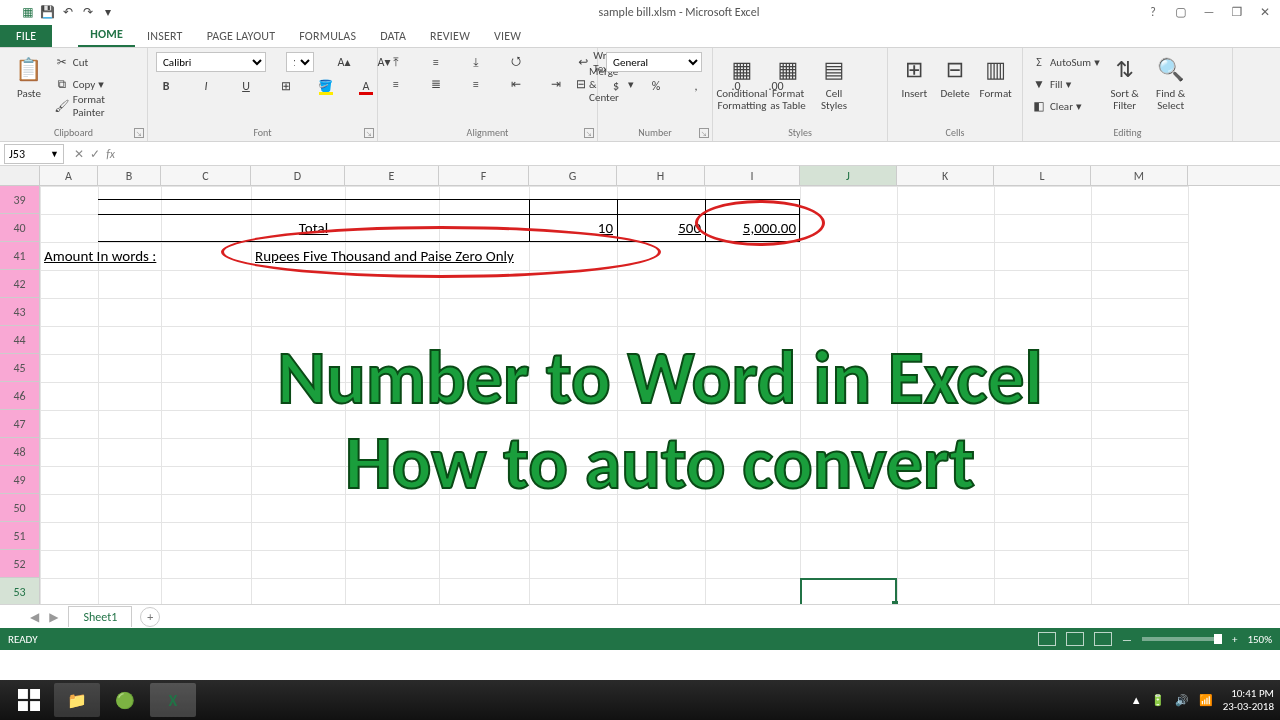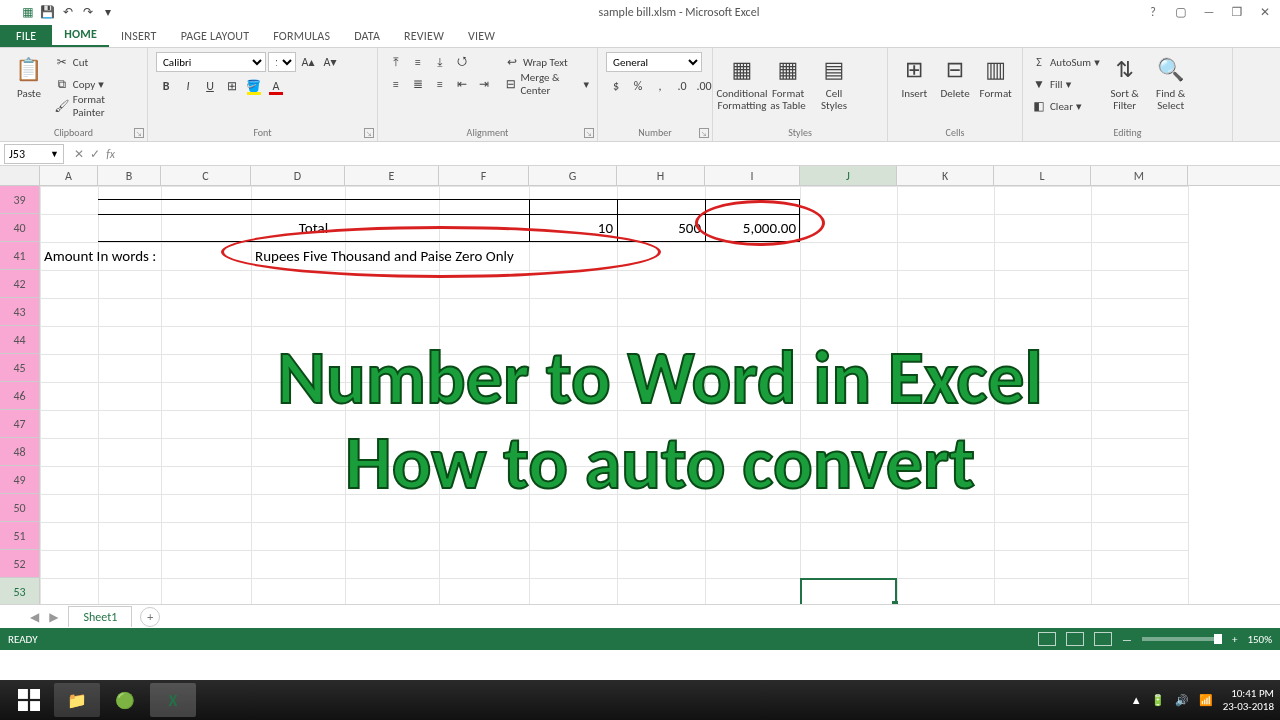--- a/index.html
+++ b/index.html
@@ -10,55 +10,55 @@
 .qat { display:flex; gap:4px; align-items:center; position:absolute; left:20px;}
 .qat .ic { width:16px; height:16px; display:flex; align-items:center; justify-content:center; color:#444; font-size:12px;}
 .title { position:absolute; left:50%; transform:translateX(-50%); font-size:12px; color:#555;margin-left:39px;}
 .winctrl { position:absolute; right:6px; display:flex; gap:10px; align-items:center; font-size:12px; color:#666;}
 .winctrl span{ width:18px; text-align:center;}
 
 
 .tabs { height:24px; background:#fff; display:flex; align-items:flex-end; padding-left:0; border-bottom:1px solid #d4d4d4;}
 .tab { padding:4px 12px; font-size:12px; color:#555; text-transform:uppercase; letter-spacing:.2px; cursor:pointer;}
 .tab.file { background:#217346; color:#fff; padding:4px 16px;}
-.tab.active { color:#217346; border-bottom:2px solid #217346; font-weight:600;}
+.tab.active { color:#217346; border-bottom:2px solid #217346; font-weight:600;margin-left:26px;}
 
 
 .ribbon { height:94px; background:#f1f1f1; border-bottom:1px solid #d4d4d4; display:flex;}
 .group { border-right:1px solid #d9d9d9; padding:4px 8px 2px; display:flex; flex-direction:column; position:relative;}
 .group-label { font-size:10px; color:#777; text-align:center; padding:2px 0 0; position:absolute; bottom:2px; left:0; right:0;}
 .group-body { flex:1; display:flex; align-items:flex-start; gap:4px;}
 .btn-lg { width:42px; display:flex; flex-direction:column; align-items:center; gap:2px; font-size:11px; color:#444; text-align:center; line-height:1.1; padding-top:2px;}
 .btn-lg .ico { width:32px; height:32px; display:flex; align-items:center; justify-content:center; font-size:22px;}
 .stack { display:flex; flex-direction:column; gap:2px; font-size:11px; color:#444;}
 .stack .row { display:flex; align-items:center; gap:3px; height:20px;}
 .ic-sm{ width:16px; height:16px; display:flex; align-items:center; justify-content:center; font-size:12px;}
 select.combo, input.combo { height:20px; font-size:11px; border:1px solid #c4c4c4; background:#fff; padding:0 2px;}
-.btnrow { display:flex; gap:2px;}
+.btnrow { display:flex; gap:20px;}
 .btnrow .b { width:20px; height:20px; border:1px solid transparent; display:flex; align-items:center; justify-content:center; font-size:12px; color:#444;}
 .launcher{ position:absolute; bottom:3px; right:3px; width:10px; height:10px; border:1px solid #999; font-size:7px; color:#999; display:flex; align-items:center; justify-content:center;}
 
 
 .fbar { height:24px; border-bottom:1px solid #d4d4d4; display:flex; align-items:center; font-size:12px;}
 .namebox { width:60px; height:20px; margin:0 4px; border:1px solid #c4c4c4; padding:0 4px; display:flex; align-items:center; justify-content:space-between;}
 .fx-ctrl { display:flex; align-items:center; gap:6px; padding:0 6px; color:#888;}
 .fx-input { flex:1; height:20px; border:none; outline:none; padding:0 4px;}
 
 
 .grid-wrap { position:relative; height:438px; background:#fff; overflow:hidden; display:flex;}
 .colhead-row { display:flex; position:absolute; top:0; left:40px; right:0; height:20px; background:#f6f6f6; border-bottom:1px solid #ccc;}
 .colhead { border-right:1px solid #ccc; font-size:12px; color:#555; display:flex; align-items:center; justify-content:center;}
 .colhead.active{ background:#d5e2d5; color:#217346;}
 .rowhead-col { position:absolute; top:20px; left:0; width:40px; bottom:0;}
 .rowhead { height:28px; border-bottom:1px solid #ccc; border-right:1px solid #ccc; background:#f9a8d4; font-size:12px; color:#555; display:flex; align-items:center; justify-content:center;}
 .rowhead.active{ background:#d5e2d5; color:#217346;}
 .corner { position:absolute; top:0; left:0; width:40px; height:20px; background:#f0f0f0; border-right:1px solid #ccc; border-bottom:1px solid #ccc;}
 .cells { position:absolute; top:20px; left:40px; right:0; bottom:0;}
 .gridlines-v, .gridlines-h { position:absolute; background:#e4e4e4;}
-.cell { position:absolute; font-size:15px; color:#000; display:flex; align-items:center; padding:0 4px; height:28px; font-family:Calibri,Arial;}
+.cell { position:absolute; font-size:15px; color:#000; display:flex; align-items:center; padding:0 4px; height:28px; font-family:Calibri,Arial;text-decoration:underline;}
 .sel { position:absolute; border:2px solid #217346; pointer-events:none;}
 .sel::after{ content:''; position:absolute; right:-3px; bottom:-3px; width:6px; height:6px; background:#217346;}
 
 
 .circle-an { position:absolute; border:3px solid #d92020; border-radius:50%; pointer-events:none;}
 .overlay-text { position:absolute; font-family:Arial,sans-serif; font-size:74px; font-weight:bold; color:#1a9e3c; -webkit-text-stroke:2px #0a4a16; text-align:center; width:100%; line-height:1.15; pointer-events:none;}
 
 
 .sheet-tabs { height:24px; border-top:1px solid #d4d4d4; display:flex; align-items:center; padding-left:30px; font-size:12px; background:#fff;}
 .sheet-tab { padding:3px 14px; border:1px solid #ccc; border-bottom:none; background:#fff; color:#217346;}

